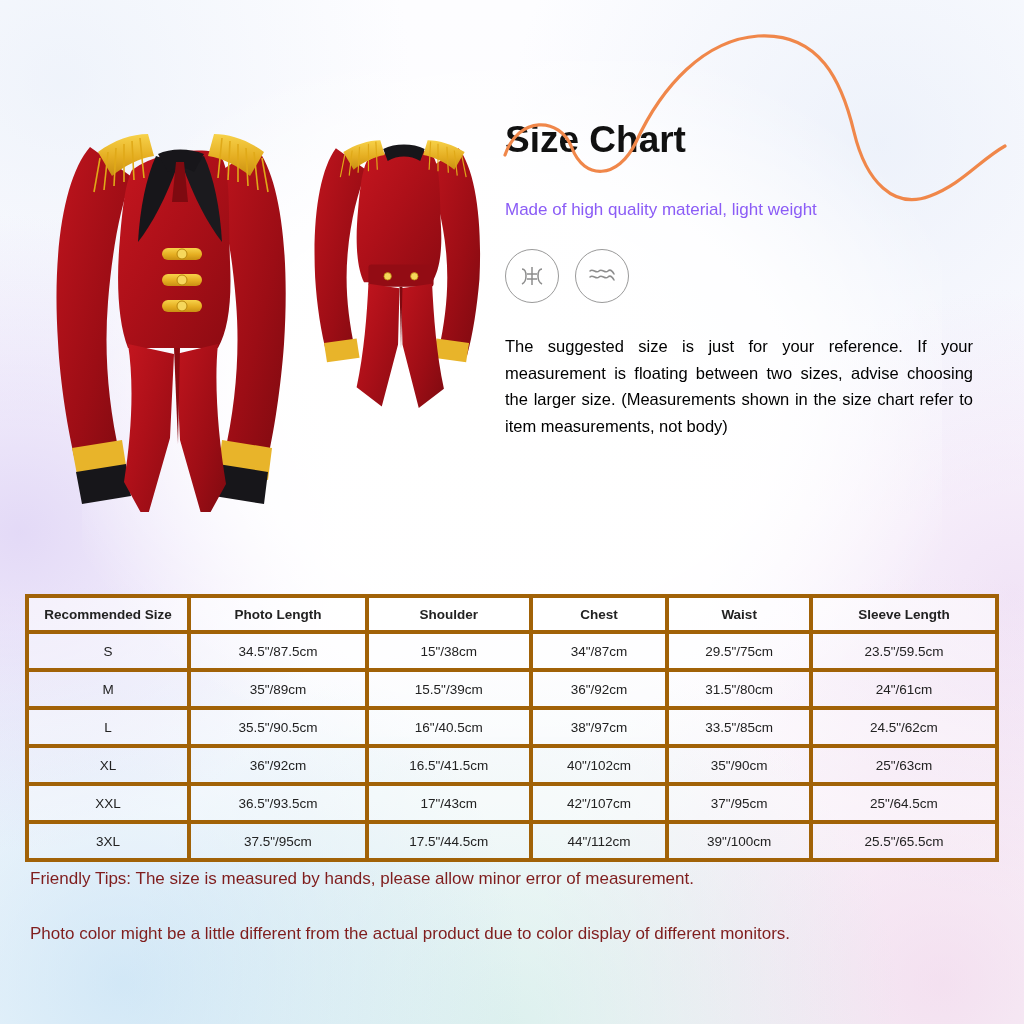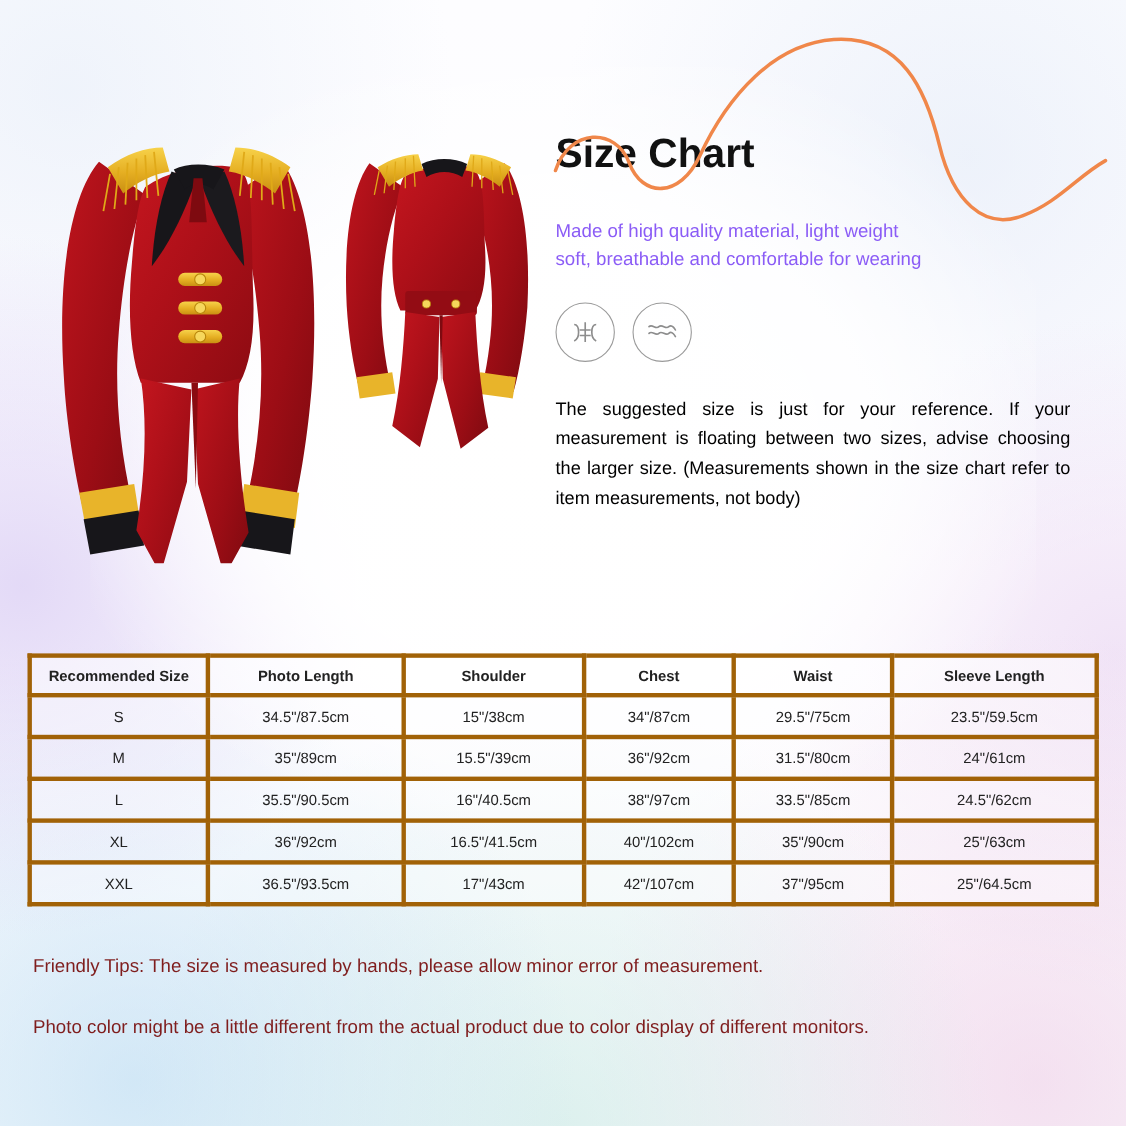--- a/index.html
+++ b/index.html
@@ -275,21 +275,20 @@
         <path d="M148,282 L152,282 L150,366 Z" fill="#7e0a10"></path>
       </g>
     </svg>
   </div>
 
   <div class="info-col">
     <h1 class="title">Size Chart</h1>
 
     <p class="subtitle">
       <span>Made of high quality material, light weight</span><br>
-      <span>soft, breathable and comfortable for wearing</span>
     </p>
 
     <div class="badges">
       <div class="badge">
         <svg width="30" height="30" viewBox="0 0 30 30">
           <path d="M5,8 C8,8 9,12 9,15 C9,19 7,22 5,23" fill="none" stroke="#8d8d8d" stroke-width="1.5"></path>
           <path d="M25,8 C22,8 21,12 21,15 C21,19 23,22 25,23" fill="none" stroke="#8d8d8d" stroke-width="1.5"></path>
           <line x1="15" y1="6" x2="15" y2="24" stroke="#8d8d8d" stroke-width="1.5"></line>
           <line x1="10" y1="13" x2="20" y2="13" stroke="#8d8d8d" stroke-width="1.5"></line>
           <line x1="10" y1="18" x2="20" y2="18" stroke="#8d8d8d" stroke-width="1.5"></line>
@@ -352,20 +351,28 @@
           <td>25"/63cm</td>
         </tr>
         <tr>
           <td>XXL</td>
           <td>36.5"/93.5cm</td>
           <td>17"/43cm</td>
           <td>42"/107cm</td>
           <td>37"/95cm</td>
           <td>25"/64.5cm</td>
         </tr>
+        <tr>
+          <td>3XL</td>
+          <td>37.5"/95cm</td>
+          <td>17.5"/44.5cm</td>
+          <td>44"/112cm</td>
+          <td>39"/100cm</td>
+          <td>25.5"/65.5cm</td>
+        </tr>
       </tbody>
     </table>
   </div>
 
   <div class="tips">
     <div class="tip-line">Friendly Tips: The size is measured by hands, please allow minor error of measurement.</div>
     <div class="tip-line">Photo color might be a little different from the actual product due to color display of different monitors.</div>
   </div>
 
 </div>

